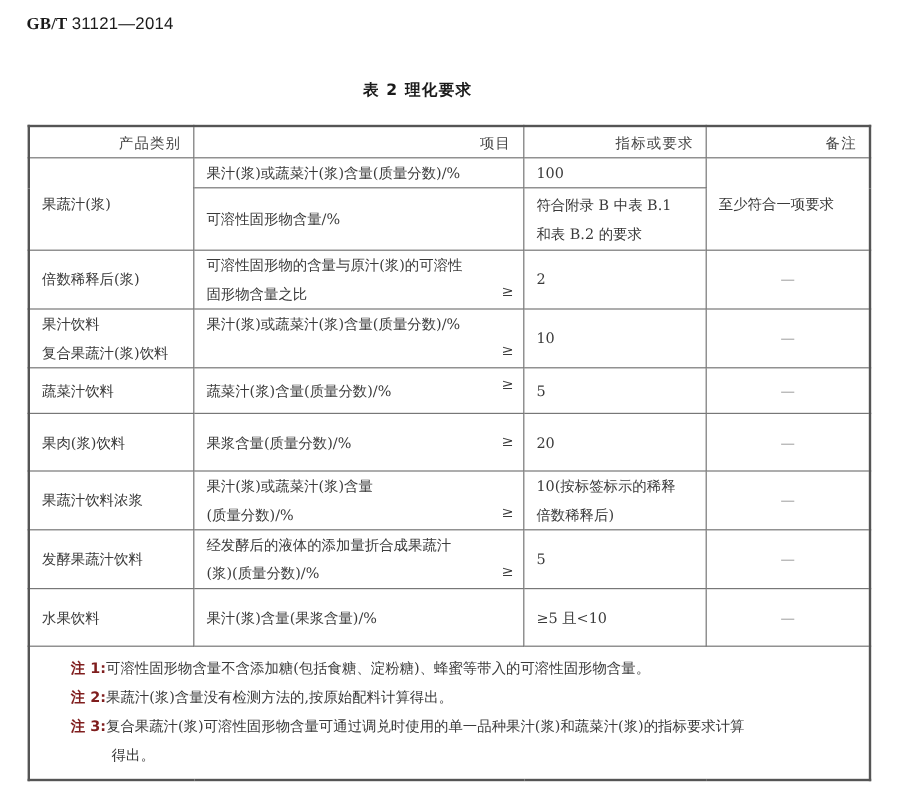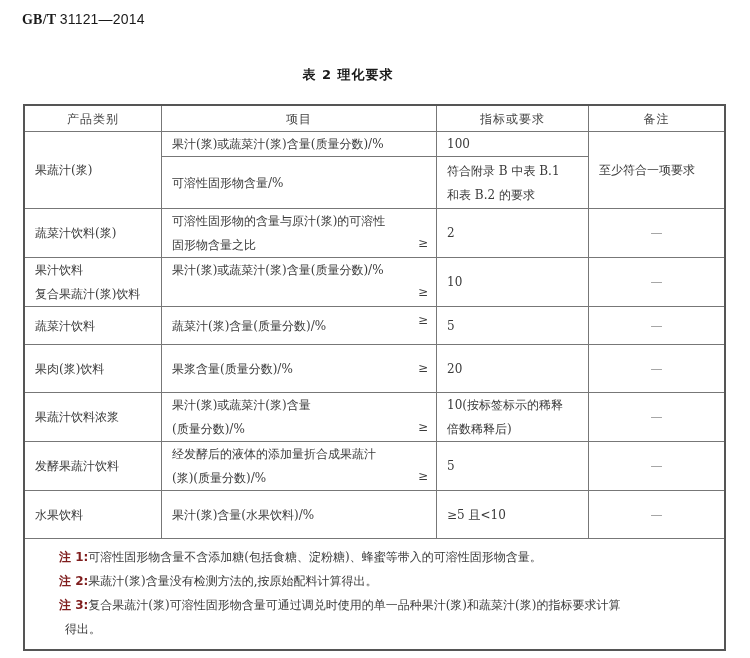--- a/index.html
+++ b/index.html
@@ -8,32 +8,32 @@
   .std-code { position:absolute; left:22px; top:11px; font-size:14px; font-weight:bold;
               font-family:"Liberation Serif", serif; color:#1a1a1a; letter-spacing:0.2px; }
   .std-code .num { font-family:"Liberation Sans", sans-serif; font-weight:normal;margin-top:36px; }
   .table-title { position:absolute; left:0; width:696px; top:66px; text-align:center;
                  font-size:13px; font-weight:bold; color:#1a1a1a; letter-spacing:1px;
                  font-family:"DejaVu Sans", sans-serif; }
   table.req { position:absolute; left:23px; top:104px; width:703px; border-collapse:collapse;
               border:2px solid #555; font-size:12px; }
   table.req td, table.req th { border:1px solid #777; padding:0 10px; vertical-align:middle;
                                line-height:24px; }
-  table.req th { font-weight:normal; text-align:center; height:25px; color:#444; letter-spacing:1px; }
+  table.req th { font-weight:normal; text-align:right; height:25px; color:#444; letter-spacing:1px; }
   .c1 { width:116px; }
   .c2 { width:254px; }
   .c3 { width:131px; }
   td.center { text-align:left; }
   td.item { position:relative; }
   .ge { position:absolute; right:8px; bottom:2px; }
   td.dash { text-align:center; color:#999; }
   .notes-cell { padding:6px 0 8px 0 !important; }
   .note { font-size:12px; line-height:24px; padding-left:34px; text-indent:-0px; }
   .note .lbl { font-weight:bold; font-family:"DejaVu Sans", sans-serif; color:#7f1d1d; }
-  .note-cont { padding-left:40px; }
+  .note-cont { padding-left:68px; }
 </style>
 </head>
 <body>
 
 <div class="std-code">
   <span>GB/T</span>
   <span class="num">31121—2014</span>
 </div>
 
 <div class="table-title">表 2   理化要求</div>
@@ -55,21 +55,21 @@
   </tr>
   <tr style="height:52px;">
     <td>可溶性固形物含量/%</td>
     <td>
       <div>符合附录 B 中表 B.1</div>
       <div>和表 B.2 的要求</div>
     </td>
   </tr>
 
   <tr style="height:48px;">
-    <td>蔬菜汁饮料(浆)</td>
+    <td>倍数稀释后(浆)</td>
     <td class="item">
       <div>可溶性固形物的含量与原汁(浆)的可溶性</div>
       <div>固形物含量之比</div>
       <span class="ge">≥</span>
     </td>
     <td>2</td>
     <td class="dash">—</td>
   </tr>
 
   <tr style="height:48px;">
@@ -126,21 +126,21 @@
       <div>经发酵后的液体的添加量折合成果蔬汁</div>
       <div>(浆)(质量分数)/%</div>
       <span class="ge">≥</span>
     </td>
     <td>5</td>
     <td class="dash">—</td>
   </tr>
 
   <tr style="height:48px;">
     <td>水果饮料</td>
-    <td>果汁(浆)含量(水果饮料)/%</td>
+    <td>果汁(浆)含量(果浆含量)/%</td>
     <td>≥5 且&lt;10</td>
     <td class="dash">—</td>
   </tr>
 
   <tr>
     <td colspan="4" class="notes-cell">
       <div class="note">
         <span class="lbl">注 1:</span><span>可溶性固形物含量不含添加糖(包括食糖、淀粉糖)、蜂蜜等带入的可溶性固形物含量。</span>
       </div>
       <div class="note">

